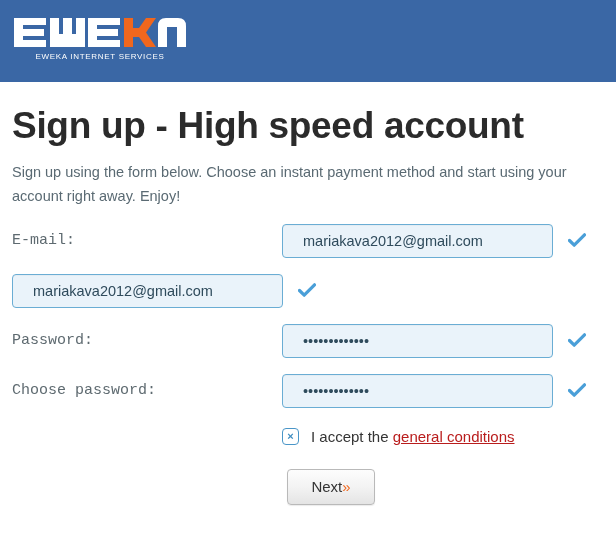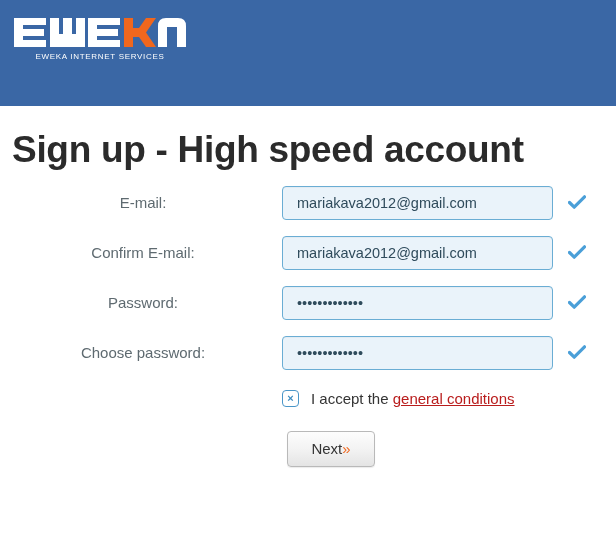--- a/index.html
+++ b/index.html
@@ -12,21 +12,21 @@
     height: 559px;
     background: #ffffff;
     font-family: "Liberation Sans", sans-serif;
     overflow: hidden;
     position: relative;
   }
 
   
   .header {
     width: 616px;
-    height: 106px;
+    height: 82px;
     background: #3a67a5;
     position: relative;
     overflow: hidden;
   }
   .logo-wrap {
     position: absolute;
     left: 12px;
     top: 16px;
     width: 180px;
     height: 50px;
@@ -76,36 +76,36 @@
     position: relative;
   }
   .form-row {
     display: flex;
     align-items: center;
     height: 36px;
     margin-bottom: 14px;
   }
   .form-label {
     width: 270px;
-    text-align: center;
+    text-align: left;
     padding-right: 8px;
     box-sizing: border-box;
-    font-family: Liberation Sans, sans-serif;
+    font-family: Liberation Mono, monospace;
     font-size: 15px;
     color: #5e6a70;
     white-space: nowrap;
   }
   .form-field {
     width: 271px;
     height: 34px;
     box-sizing: border-box;
     border: 1px solid #6aadd4;
     border-radius: 4px;
     background: #eaf3fa;
-    padding: 0 14px;
+    padding: 0 20px;
     font-family: "Liberation Sans", sans-serif;
     font-size: 14.5px;
     color: #2f4b5c;
     outline: none;
     box-shadow: inset 0 1px 1px rgba(0,0,0,0.03);
   }
   .form-field::placeholder { color: #9bb3c1; }
   .field-check {
     width: 28px;
     margin-left: 10px;
@@ -195,35 +195,35 @@
 
       <path d="M146 10 q0 -8 8 -8 h12 q8 0 8 8 v21 h-9 v-20 h-10 v20 h-9 z" fill="#ffffff"></path>
     </svg>
     <div class="logo-sub">EWEKA INTERNET SERVICES</div>
   </div>
 </div>
 
 <div class="content">
 
   <h1 class="page-title">Sign up - High speed account</h1>
+  <p class="page-subtitle">Sign up using the form below. Choose an instant payment method and start using your account right away. Enjoy!</p>
 
   <div class="form">
 
     <div class="form-row">
       <div class="form-label">E-mail:</div>
       <input class="form-field" type="text" value="mariakava2012@gmail.com" style="">
       <div class="field-check">
         <svg width="18" height="15" viewBox="0 0 18 15" xmlns="http://www.w3.org/2000/svg">
           <path d="M1.5 7.5 L6.2 12.2 L16.5 1.8" stroke="#4a9fd8" stroke-width="3.2" fill="none" stroke-linecap="round" stroke-linejoin="round"></path>
         </svg>
       </div>
     </div>
 
     <div class="form-row">
-      <div class="form-label">Confirm E-mail:</div>
       <input class="form-field" type="text" value="mariakava2012@gmail.com" style="">
       <div class="field-check">
         <svg width="18" height="15" viewBox="0 0 18 15" xmlns="http://www.w3.org/2000/svg">
           <path d="M1.5 7.5 L6.2 12.2 L16.5 1.8" stroke="#4a9fd8" stroke-width="3.2" fill="none" stroke-linecap="round" stroke-linejoin="round"></path>
         </svg>
       </div>
     </div>
 
 
     <div class="form-row">

